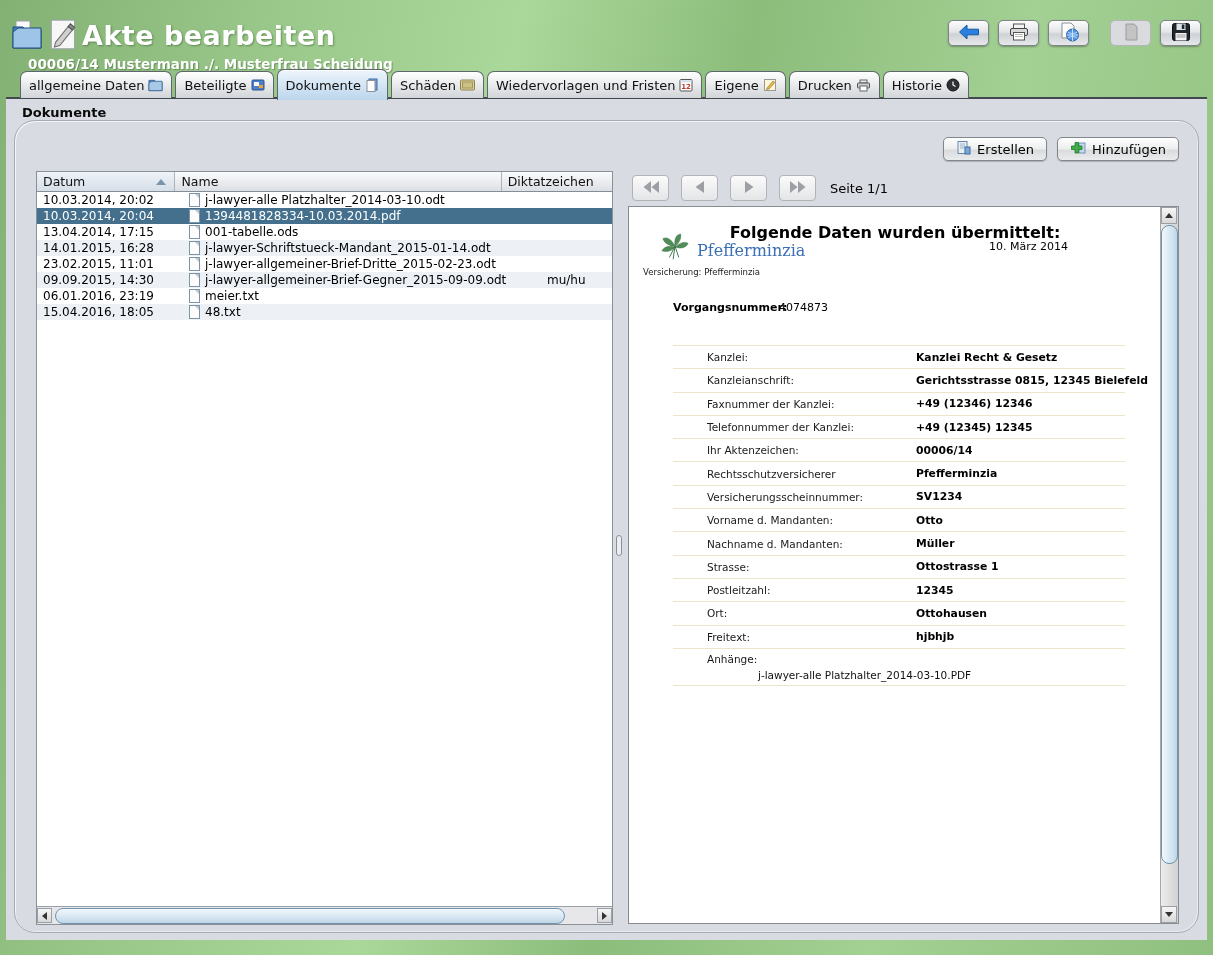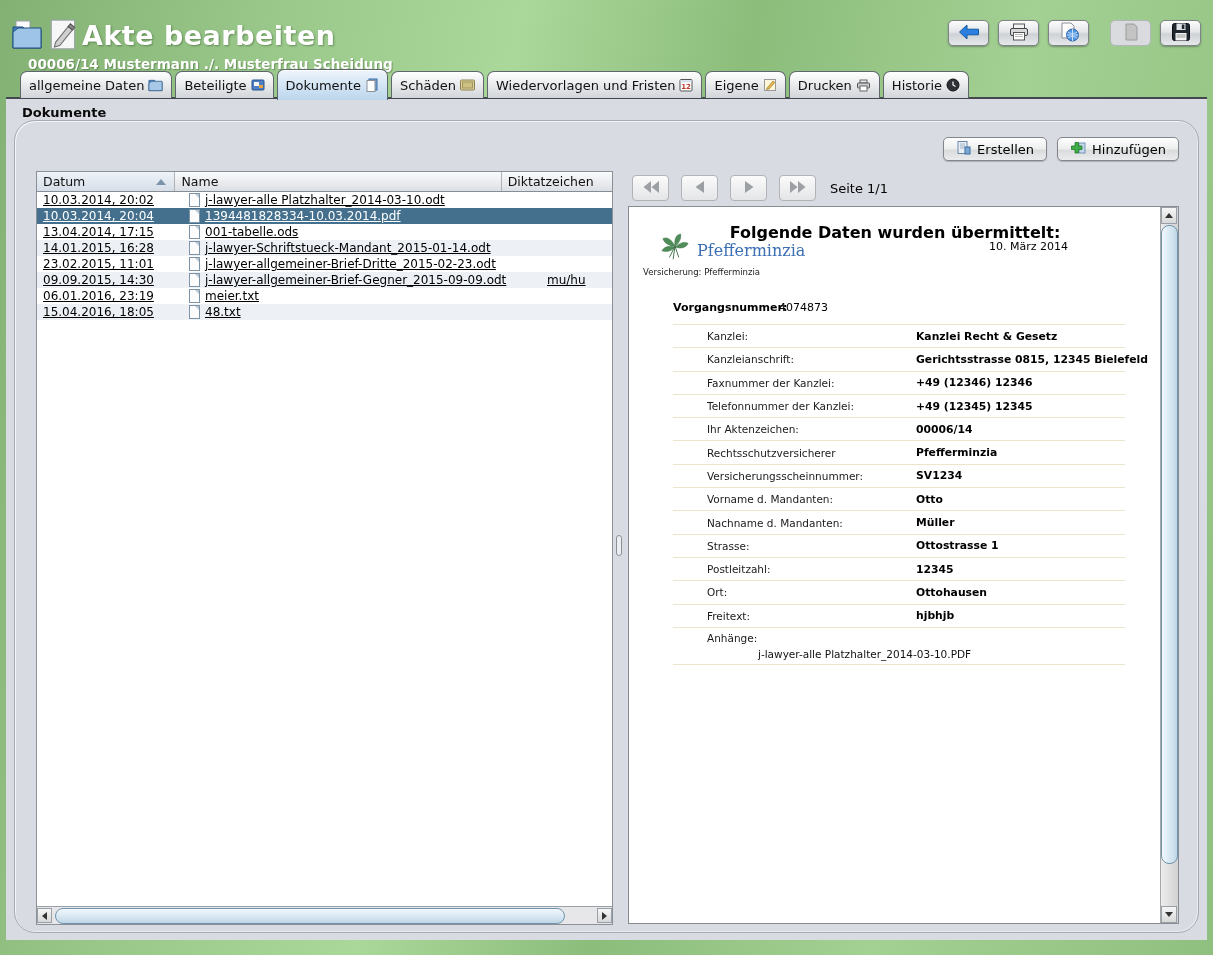--- a/index.html
+++ b/index.html
@@ -45,21 +45,21 @@
   .table-panel{position:absolute;left:21px;top:50px;width:577px;height:754px;background:#fff;
                border:1px solid #8b9097;box-sizing:border-box;overflow:hidden;}
   .t-head{display:flex;height:19px;border-bottom:1px solid #878d95;background:linear-gradient(#fafbfc,#dcdfe4);}
   .th{box-sizing:border-box;font-size:12.5px;color:#111;padding-left:6px;display:flex;align-items:center;
       border-right:1px solid #aeb3ba;white-space:nowrap;overflow:hidden;}
   .th-date{width:150px;background:linear-gradient(#eef3f8,#d6dee8);justify-content:space-between;padding-right:8px;}
   .th-name{width:356px;}
   .th-dict{width:120px;border-right:none;}
   .sort-asc{width:0;height:0;border-left:5px solid transparent;border-right:5px solid transparent;
             border-bottom:6px solid #7b93ab;}
-  .t-row{display:flex;height:16px;align-items:center;font-size:12px;color:#000;cursor:default;text-decoration:underline;}
+  .t-row{display:flex;height:16px;align-items:center;font-size:12px;color:#000;cursor:default;}
   .t-row:nth-child(even){background:#edf0f5;}
   .t-row.selected{background:#44708d;color:#fff;}
   .c-date{width:150px;flex:none;box-sizing:border-box;padding-left:6px;white-space:nowrap;}
   .c-name{width:356px;flex:none;box-sizing:border-box;display:flex;align-items:center;gap:5px;padding-left:2px;
           white-space:nowrap;overflow:hidden;}
   .c-dict{width:70px;flex:none;box-sizing:border-box;padding-left:4px;white-space:nowrap;}
   .file-ic{width:11px;height:14px;flex:none;position:relative;background:#fdfdfe;border:1px solid #7d93a8;box-sizing:border-box;}
   .file-ic::before{content:"";position:absolute;top:0;right:0;width:0;height:0;
                    border-style:solid;border-width:0 4px 4px 0;border-color:transparent #b9c6d4 transparent transparent;}
 
@@ -98,21 +98,21 @@
 
   
   .pdf-page{position:absolute;left:0;top:0;right:17px;bottom:0;background:#fff;overflow:hidden;}
   .pdf-heading{position:absolute;left:0;right:0;top:16px;text-align:center;font-size:16px;font-weight:bold;color:#000;}
   .pdf-date{position:absolute;left:360px;top:33px;font-size:11px;color:#000;}
   .pdf-logo{position:absolute;left:30px;top:26px;display:flex;align-items:center;gap:6px;}
   .logo-text{font-family:"DejaVu Serif","Liberation Serif",serif;font-size:16px;color:#3b6fb3;}
   .pdf-caption{position:absolute;left:14px;top:60px;font-size:8.5px;color:#222;}
   .pdf-ref{position:absolute;left:44px;top:94px;font-size:11px;display:flex;}
   .ref-label{font-weight:bold;width:106px;}
-  .pdf-fields{position:absolute;left:44px;top:117px;width:452px;}
+  .pdf-fields{position:absolute;left:44px;top:138px;width:452px;}
   .pdf-row{height:23.3px;border-top:1px solid #eae5cb;display:flex;align-items:center;box-sizing:border-box;}
   .pdf-label{margin-left:34px;width:209px;font-size:10.5px;color:#1a1a1a;flex:none;}
   .pdf-value{font-size:10.8px;font-weight:bold;color:#000;white-space:nowrap;}
   .pdf-attach{border-top:1px solid #eae5cb;border-bottom:1px solid #eae5cb;height:36px;position:relative;}
   .pdf-attach .pdf-label{position:absolute;left:34px;top:4px;margin-left:0;}
   .attach-name{position:absolute;left:85px;top:20px;font-size:10.5px;color:#111;}
 </style>
 </head>
 <body>
 

